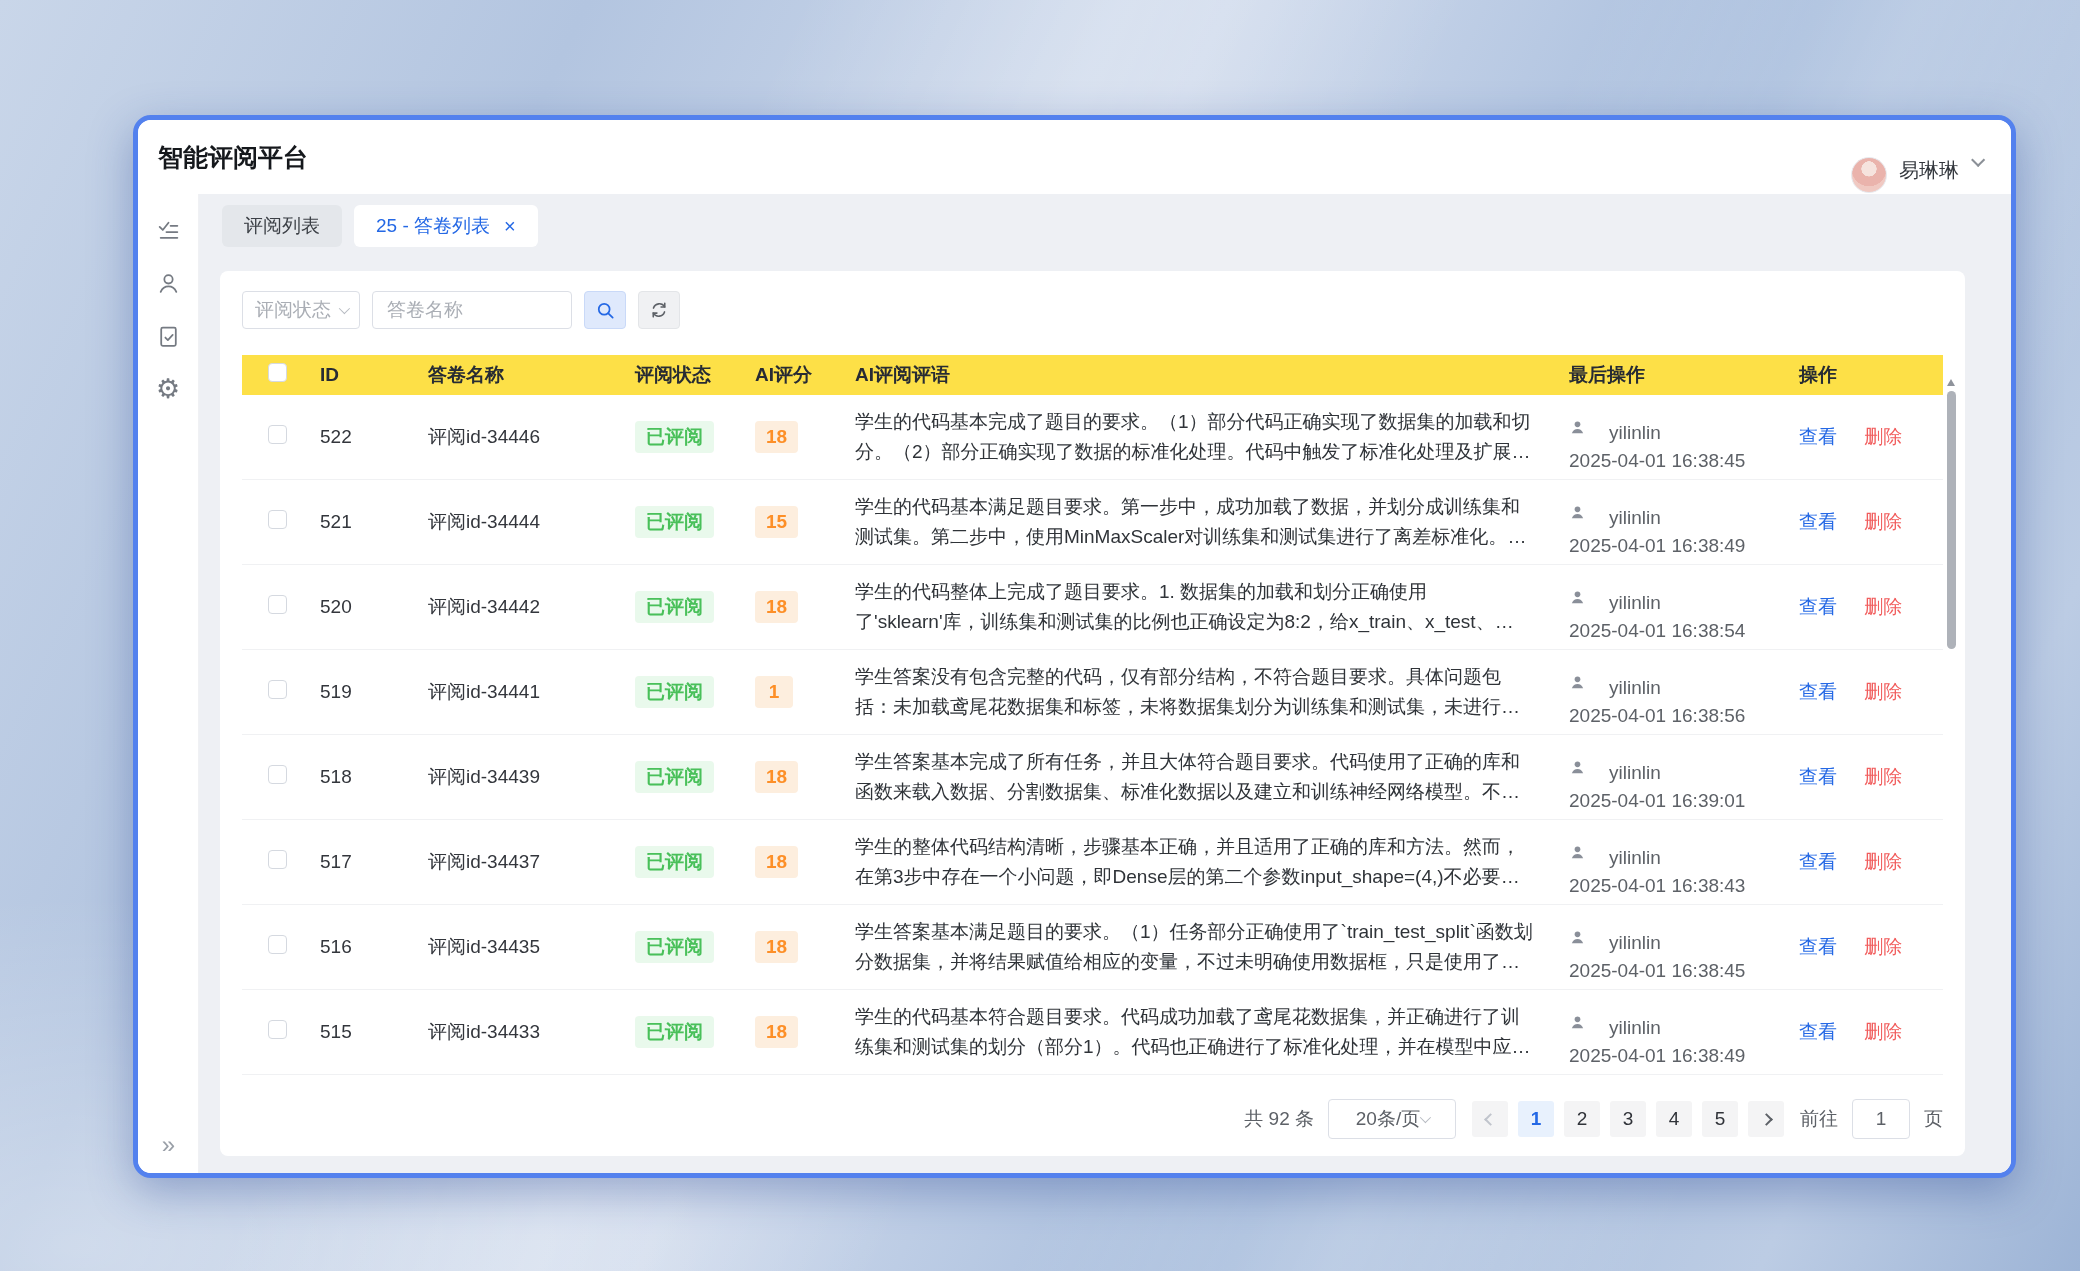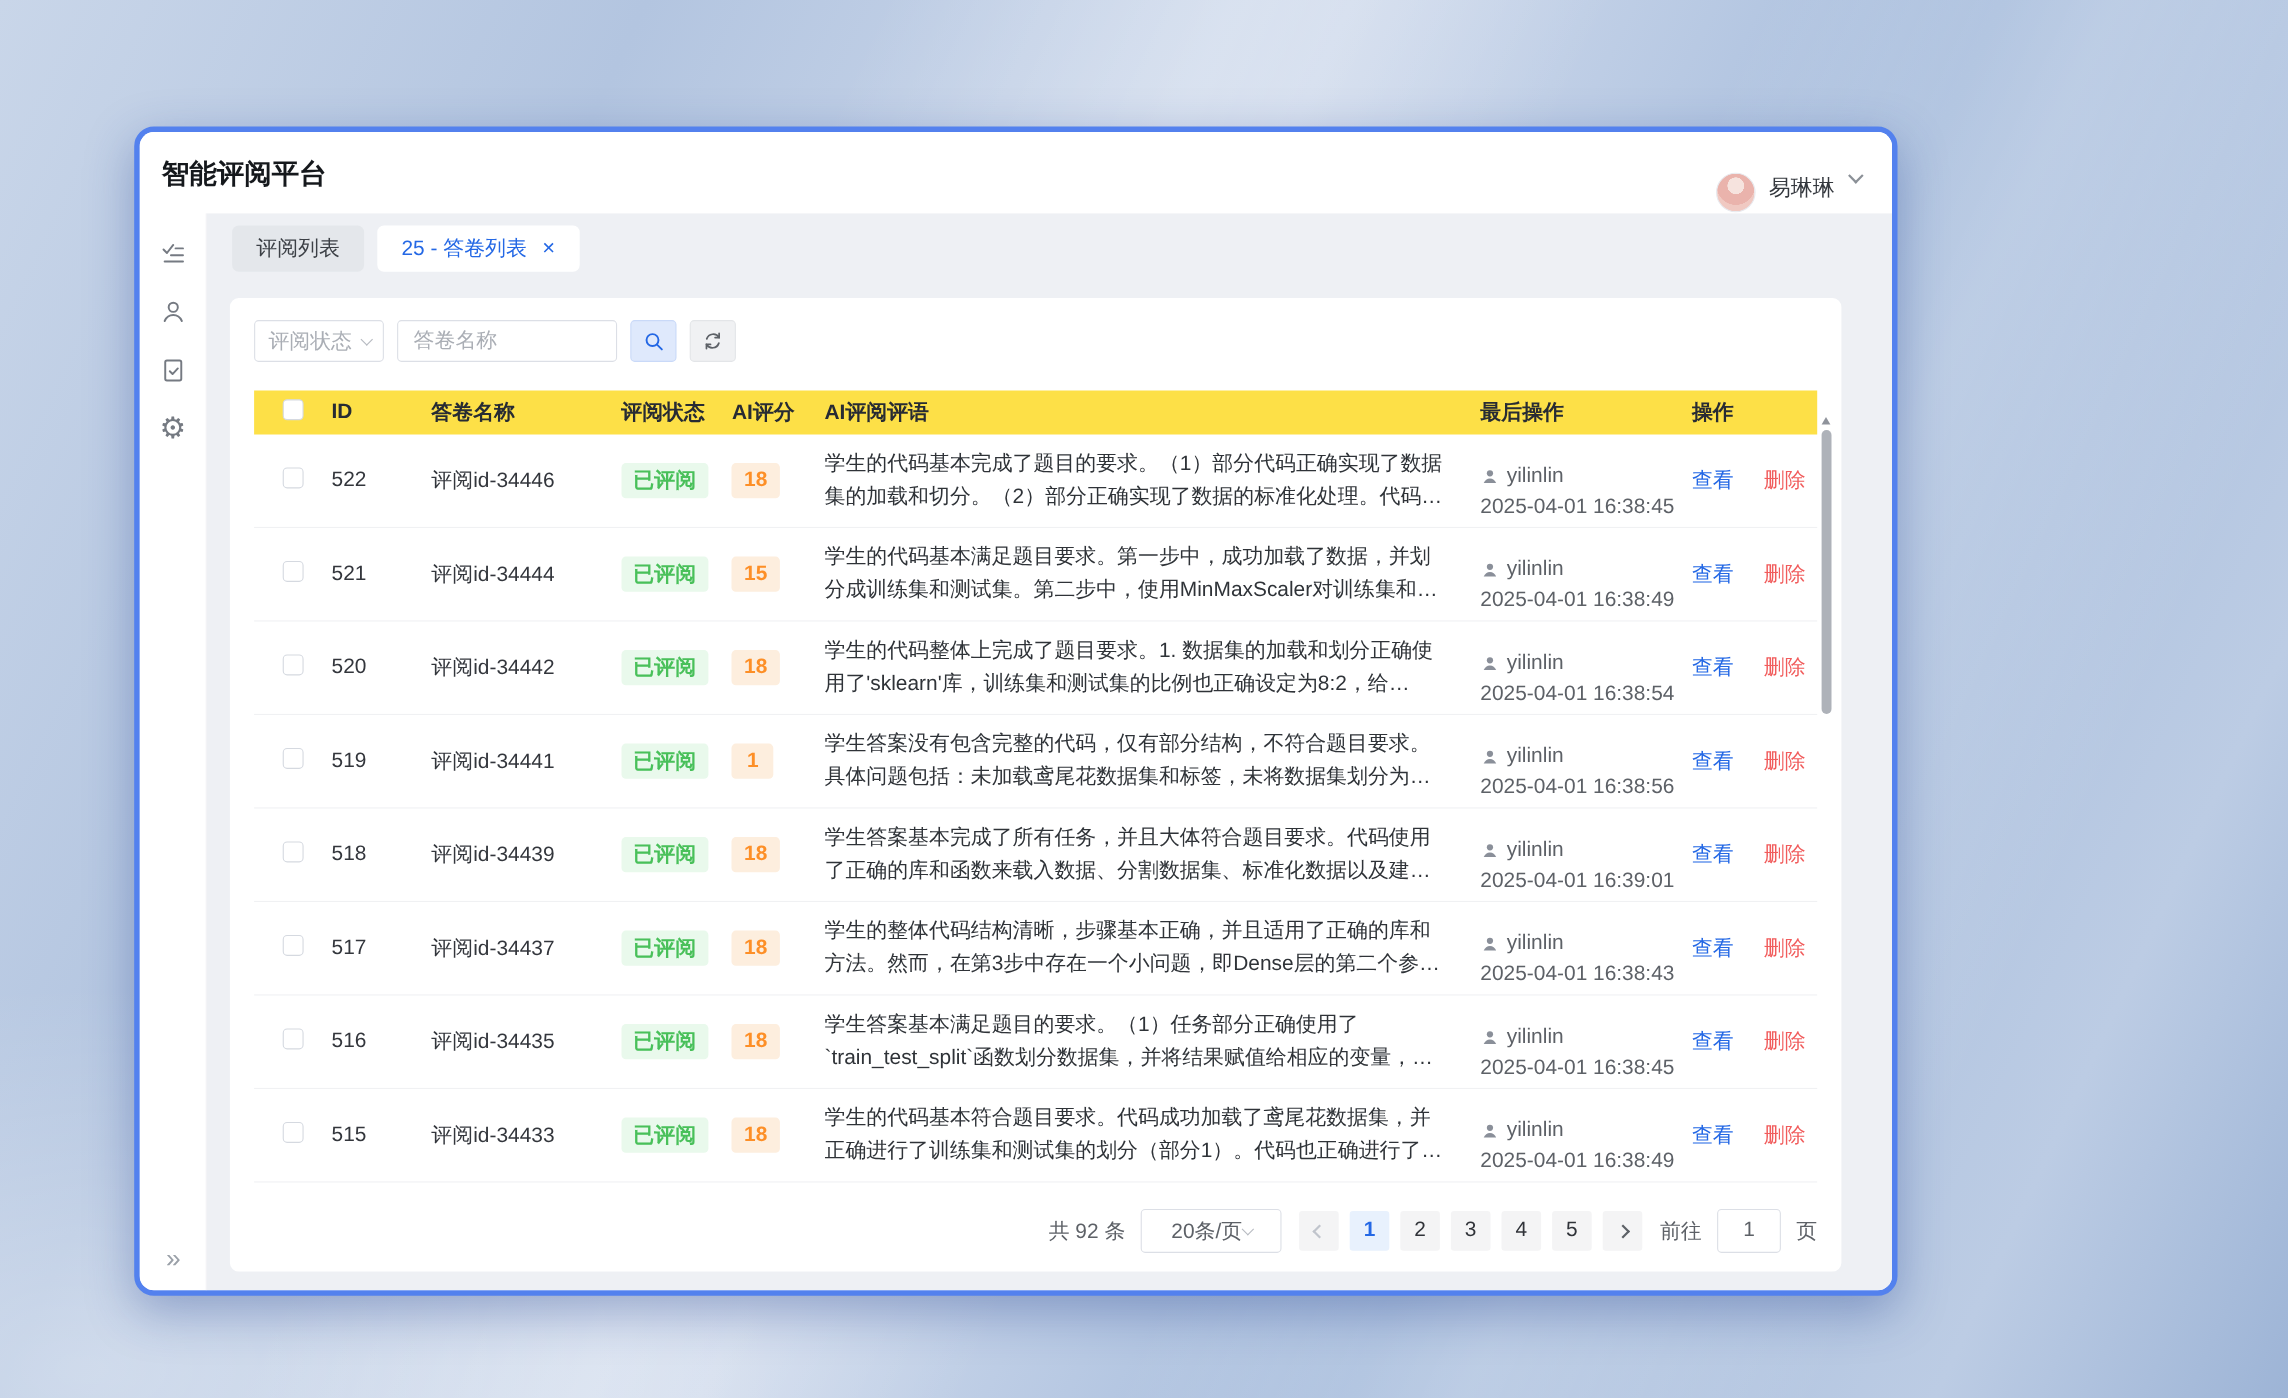--- a/index.html
+++ b/index.html
@@ -10,21 +10,21 @@
   .desktop { position:relative; width:2080px; height:1271px;
     background:linear-gradient(115deg,#c9d6e9 0%,#b3c5e0 22%,#cfdaec 46%,#a6bcdc 68%,#bccce4 88%,#9db4d6 100%); }
   .desktop::before { content:""; position:absolute; inset:0;
     background:
       linear-gradient(115deg, rgba(255,255,255,0) 30%, rgba(255,255,255,.28) 42%, rgba(255,255,255,0) 55%),
       linear-gradient(115deg, rgba(255,255,255,0) 60%, rgba(255,255,255,.22) 72%, rgba(255,255,255,0) 84%),
       radial-gradient(900px 500px at 4% 98%, rgba(255,255,255,.35), rgba(255,255,255,0) 70%);
   }
 
   
-  .window { position:absolute; left:122px; top:115px; width:1603px; height:1063px;
+  .window { position:absolute; left:133px; top:115px; width:1883px; height:1063px;
     background:#fff; border:5px solid #5381ee; border-radius:18px;
     box-shadow:0 14px 44px rgba(30,60,140,.35); overflow:hidden;
     display:flex; flex-direction:column; }
 
   
   .app-header { height:74px; background:#fff; display:flex; align-items:center;
     justify-content:space-between; padding:0 30px 0 20px; flex:0 0 auto; }
   .app-title { font-size:25px; font-weight:700; color:#15181c; }
   .user-area { display:flex; align-items:flex-start; gap:12px; cursor:pointer;margin-top:36px; }
   .avatar { width:36px; height:36px; border-radius:50%;
@@ -96,21 +96,21 @@
   .col-lastop { width:250px; padding-left:24px; }
   .col-op { width:140px; padding-left:4px; }
   .checkbox { width:19px; height:19px; border:1px solid #d5d9e0; border-radius:4px; background:#fff;
     display:inline-block; cursor:pointer; }
   .tag { display:inline-flex; align-items:center; justify-content:center; height:32px;
     border-radius:4px; font-size:19px; font-weight:600; padding:0 11px; }
   .tag-green { background:#e9f9ec; color:#49c05a; }
   .tag-orange { background:#fdeede; color:#fd8f27; min-width:38px; }
   .comment { display:-webkit-box; -webkit-line-clamp:2; -webkit-box-orient:vertical;
     overflow:hidden; line-height:30px; color:#2f3338; }
-  .lastop-line1 { display:flex; align-items:center; gap:7px; color:#5d6167; line-height:28px;margin-top:20px; }
+  .lastop-line1 { display:flex; gap:23px; color:#5d6167; line-height:28px;margin-top:20px; }
   .lastop-line1 svg { width:17px; height:17px; }
   .lastop-time { color:#5d6167; line-height:28px; }
   .op-link { font-size:19px; cursor:pointer; text-decoration:none; }
   .op-view { color:#2468e5; margin-right:22px; }
   .op-del { color:#f15c5c; }
 
   
   .vscroll { position:absolute; right:9px; top:116px; width:9px; height:678px; }
   .vscroll .arrow-up { position:absolute; top:-8px; left:0; width:0; height:0;
     border-left:4.5px solid transparent; border-right:4.5px solid transparent;

